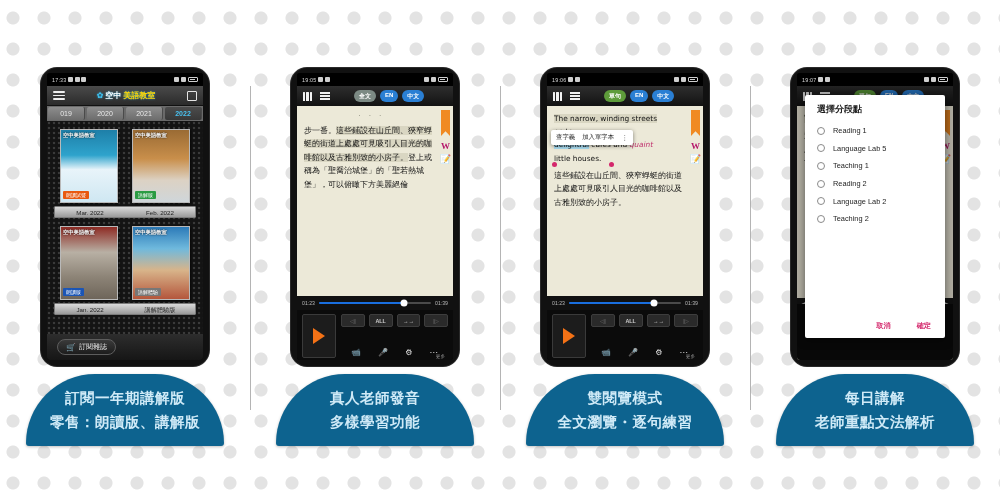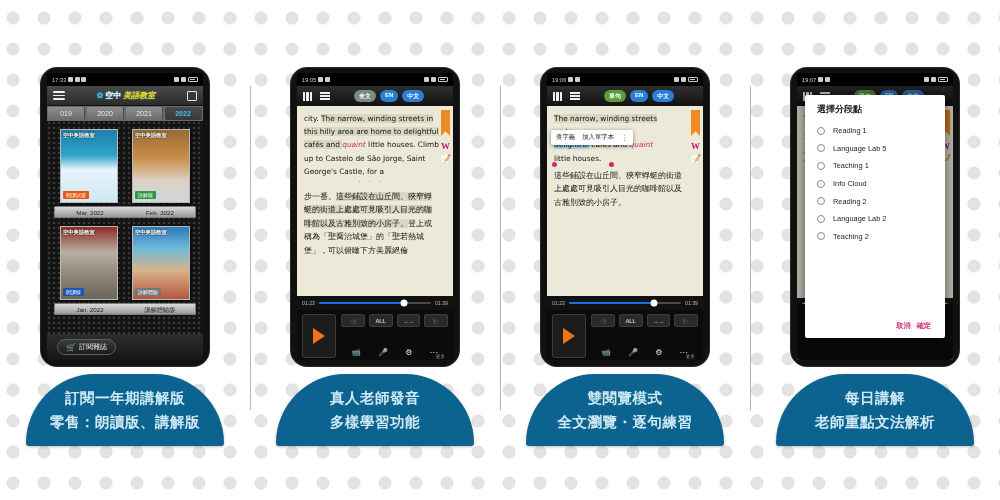--- a/index.html
+++ b/index.html
@@ -62,21 +62,21 @@
   }
   .hamburger { width: 12px; display: flex; flex-direction: column; gap: 2px; }
   .hamburger i { display: block; height: 1.7px; background: #f0f0f0; border-radius: 1px; }
   .p1-logo {
     display: flex; align-items: center; gap: 2px;
     font-size: 8px; font-weight: bold; color: #fff;
     text-shadow: 0 0 2px #2aa7d6;
   }
   .p1-logo .lg-mark { color: #3fc0ef; font-size: 8px; }
   .p1-logo .lg-cn { color: #ffffff; }
-  .p1-logo .lg-yellow { color: #ffd400; font-style: italic; }
+  .p1-logo .lg-yellow { color: #ffd400; }
   .p1-square { width: 10px; height: 10px; border: 1.4px solid #e4e4e4; border-radius: 1px; }
 
   .p1-years { display: flex; background: #6a6a6a; }
   .p1-years .yr {
     flex: 1; text-align: center; font-size: 7px; padding: 3px 0;
     color: #e9e9e9; background: linear-gradient(#8d8d8d,#6d6d6d);
     border-right: 1px solid #4a4a4a; border-radius: 2px; margin: 1px;
   }
   .p1-years .yr.active { background: linear-gradient(#4c4c4c,#383838); color: #49c2f1; font-weight: bold; }
 
@@ -219,21 +219,21 @@
     background: #fff; border-radius: 2px; box-shadow: 0 2px 8px rgba(0,0,0,.5);
     display: flex; flex-direction: column; padding: 8px 0 0 0; overflow: hidden;
   }
   .dlg-title { font-size: 9px; font-weight: bold; color: #1b1b1b; padding: 0 12px 6px 12px; }
   .dlg-list { flex: 1; overflow: hidden; padding: 0 12px; }
   .dlg-item { display: flex; align-items: center; gap: 8px; height: 17.6px; }
   .radio { width: 8px; height: 8px; border: 1.3px solid #8a8a8a; border-radius: 50%; flex: 0 0 auto; position: relative; }
   .radio.on { border-color: #d4286c; }
   .radio.on::after { content: ""; position: absolute; inset: 1.4px; background: #d4286c; border-radius: 50%; }
   .dlg-item span { font-size: 7.4px; color: #1d1d1d; }
-  .dlg-actions { display: flex; justify-content: flex-end; gap: 6px; padding: 4px 14px 7px 0; }
+  .dlg-actions { display: flex; justify-content: flex-end; gap: 26px; padding: 4px 14px 7px 0; }
   .dlg-actions b { color: #d4286c; font-size: 7.2px; font-weight: bold; }
 
   .p4-bgbar { position: absolute; left: 0; right: 0; bottom: 0; height: 56px; background: #0b0b0b; }
   .p4-seek { position: absolute; left: 0; right: 0; bottom: 50px; height: 12px; background: #161616; display:flex; align-items:center; justify-content:space-between; padding: 0 4px; }
   .p4-arrow { color: #d6d6d6; font-size: 7px; }
 
   
   .caption {
     position: absolute; left: 50%; transform: translateX(-50%);
     bottom: 54px; width: 198px; height: 72px;
@@ -369,21 +369,20 @@
                 <i></i>
               </div>
             <div class="pill-group">
               <span class="pill gray">全文</span>
               <span class="pill blue">EN</span>
               <span class="pill blue">中文</span>
             </div>
           </div>
 
           <div class="reader">
-            <div class="en"><span>city. </span><span class="hl">The narrow, winding streets in this hilly area are home to delightful cafés and </span><span class="quaint">quaint</span><span> little houses. Climb up to Castelo de São Jorge, Saint George's Castle, for a</span></div>
             <div class="dots-sep">· · ·</div>
             <div class="zh"><span>步一番。</span><span class="hl">這些鋪設在山丘間、狹窄蜉蜓的街道上處處可見吸引人目光的咖啡館以及古雅別致的小房子。</span><span>登上或稱為「聖喬治城堡」的「聖若熱城堡」，可以俯瞰下方美麗絕倫</span></div>
 
             <div class="side-marks">
               <div class="bookmark"></div>
               <div class="mark-w">W</div>
               <div class="mark-pen">📝</div>
             </div>
           </div>
 
@@ -580,24 +579,20 @@
                 <div class="dlg-item">
                     <span class="radio"></span>
                     <span>Language Lab 5</span>
                   </div>
                 <div class="dlg-item">
                     <span class="radio"></span>
                     <span>Teaching 1</span>
                   </div>
                 <div class="dlg-item">
                     <span class="radio"></span>
-                    <span>Info Cloud</span>
-                  </div>
-                <div class="dlg-item">
-                    <span class="radio"></span>
                     <span>Reading 2</span>
                   </div>
                 <div class="dlg-item">
                     <span class="radio"></span>
                     <span>Language Lab 2</span>
                   </div>
                 <div class="dlg-item">
                     <span class="radio"></span>
                     <span>Teaching 2</span>
                   </div>

